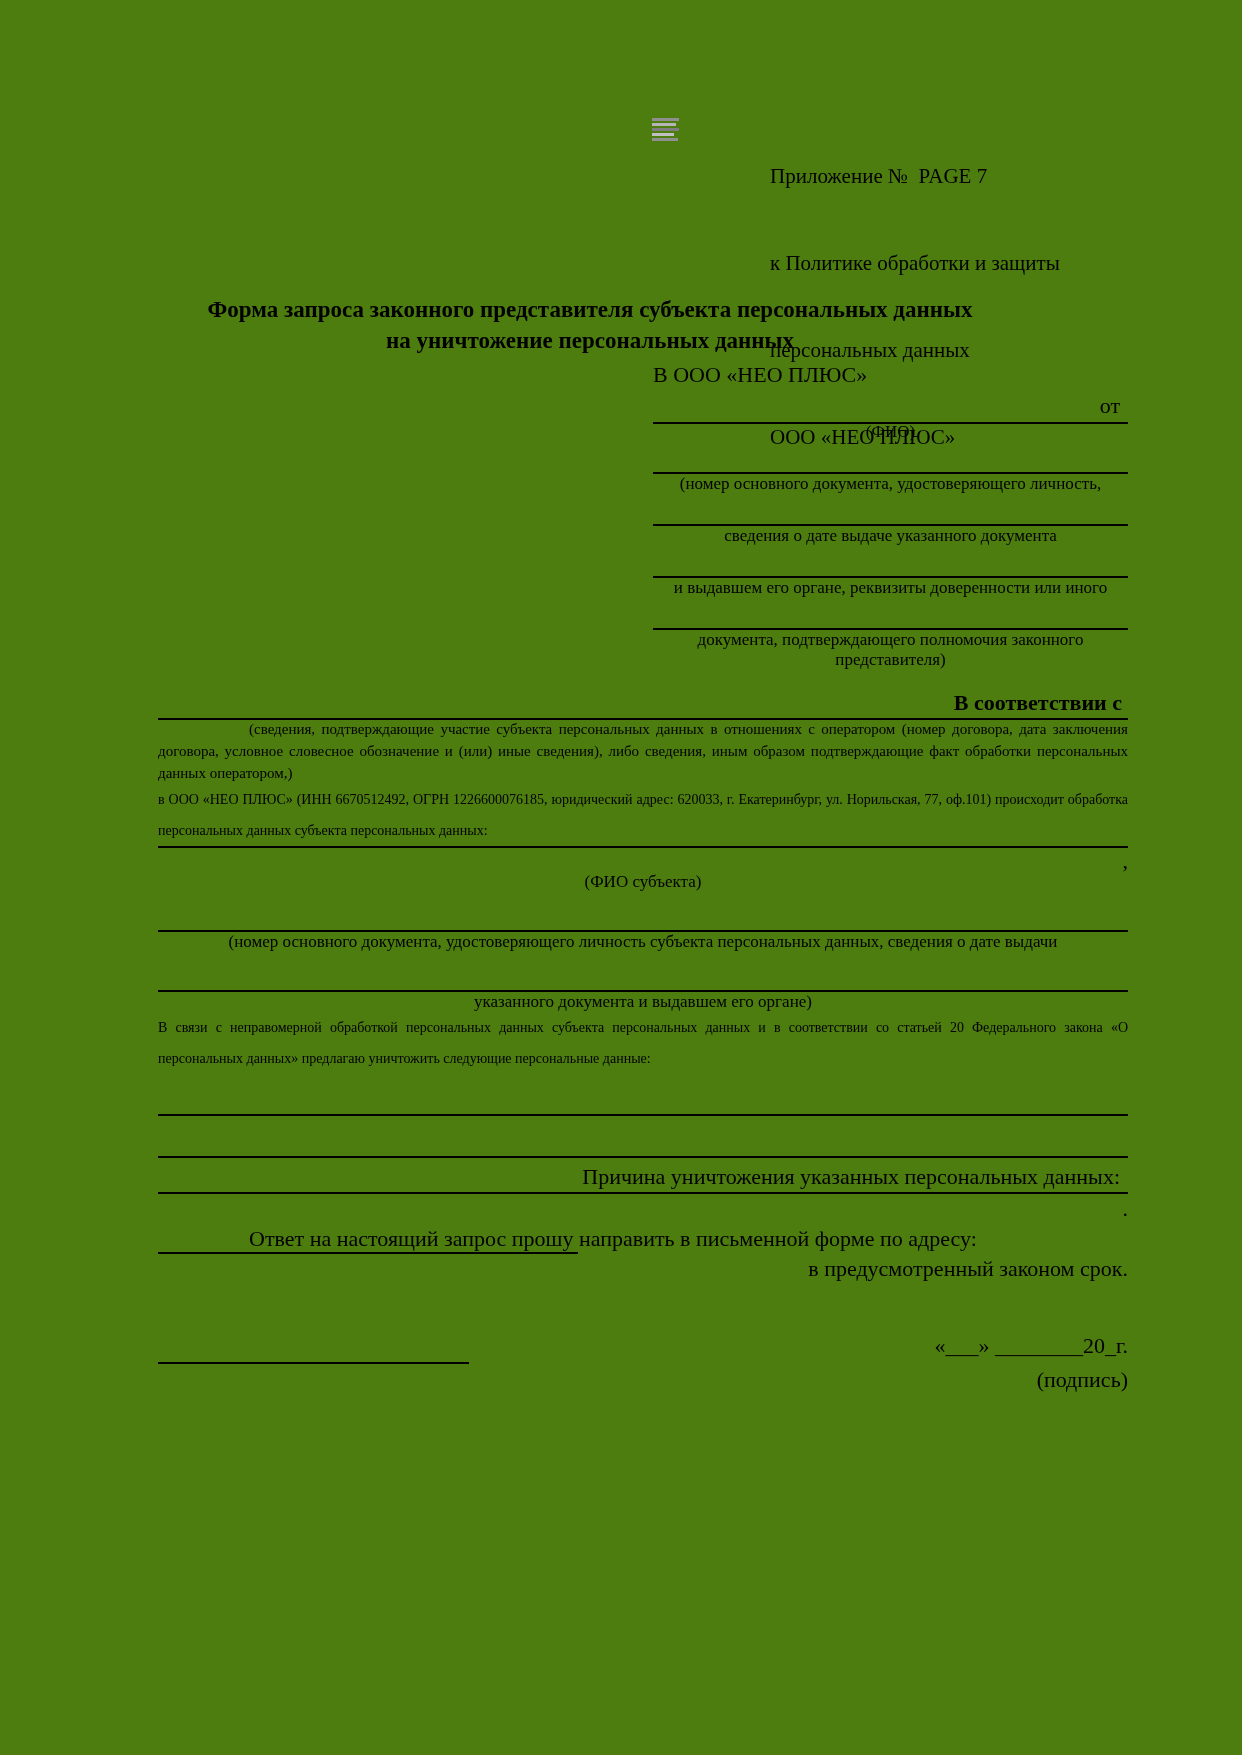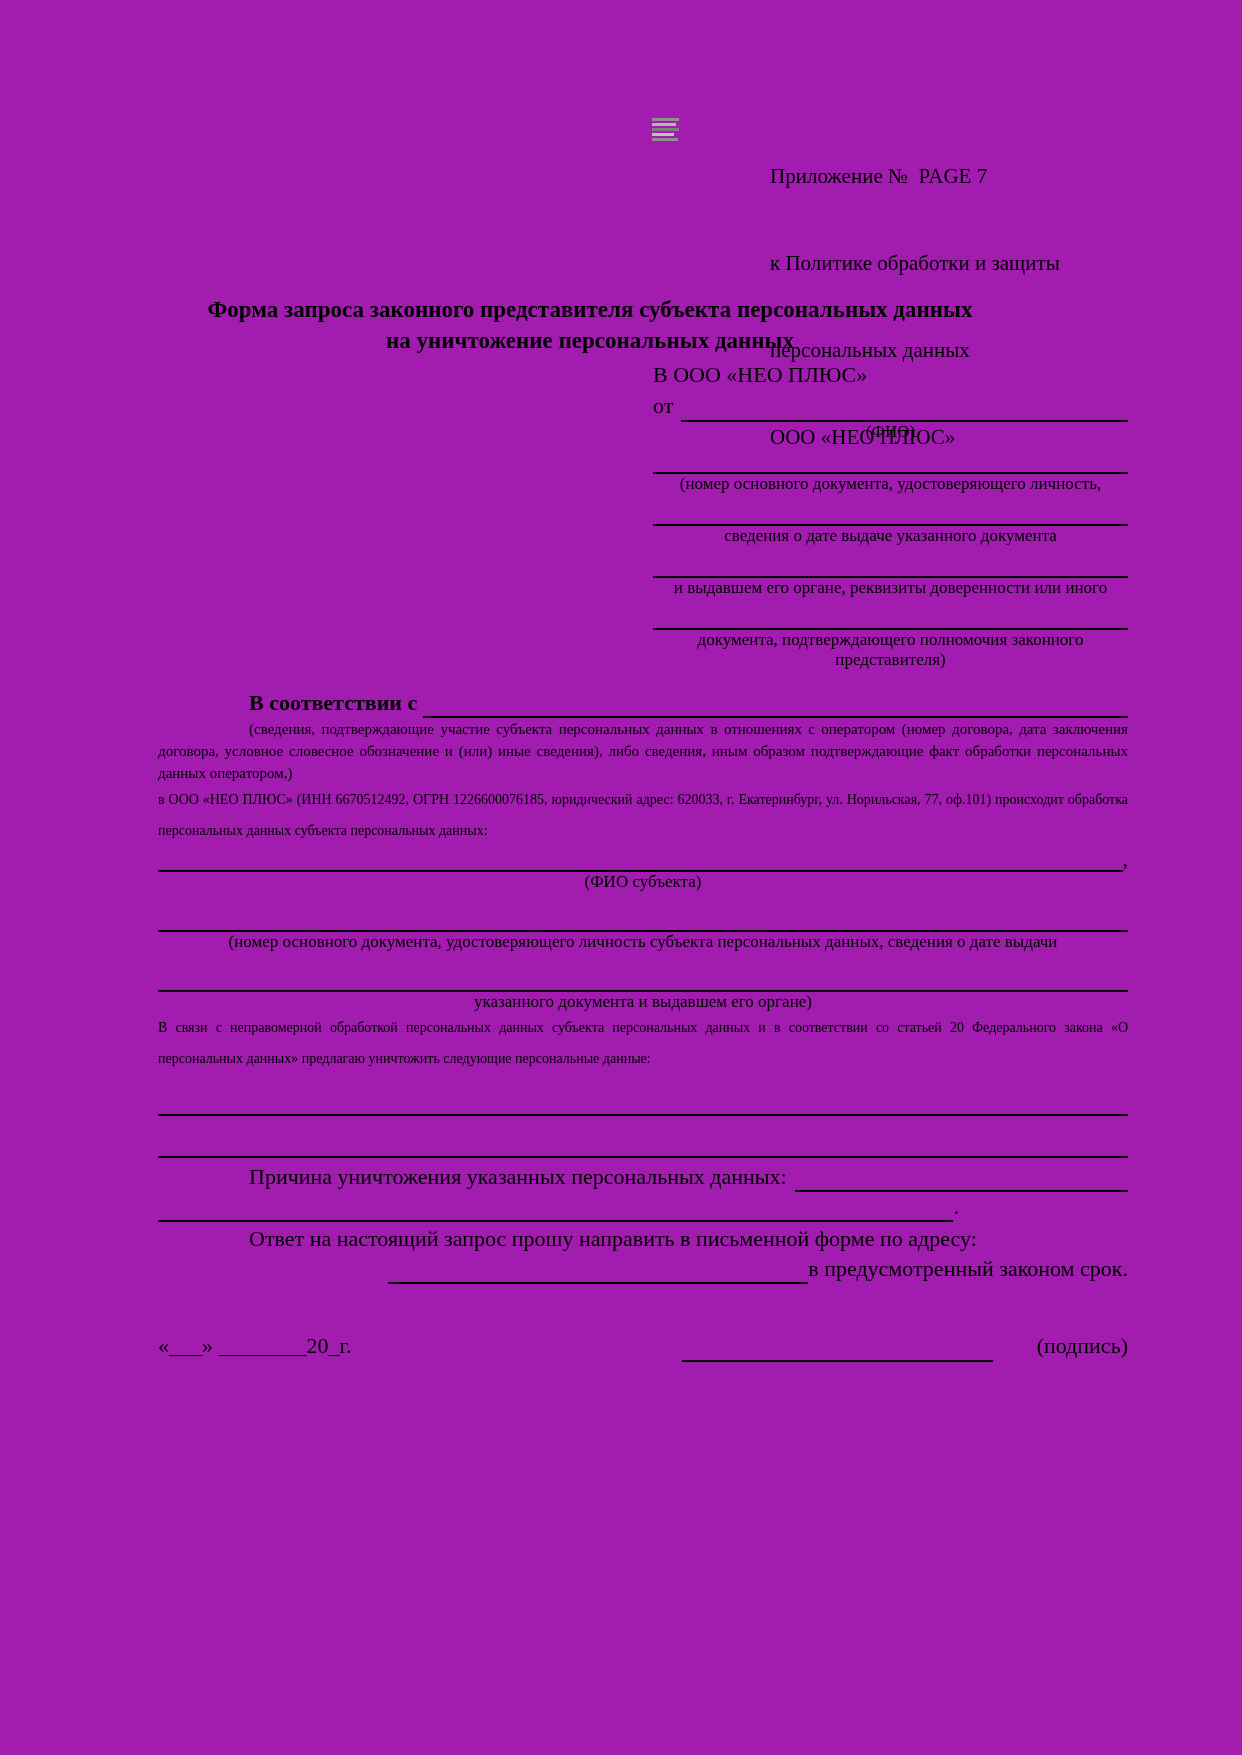--- a/index.html
+++ b/index.html
@@ -1,19 +1,19 @@
 <!DOCTYPE html>
 <html><head>
 <meta charset="utf-8">
 <style>
   html,body { margin:0; padding:0; background:#ffffff; }
   .page {
     position:relative;
     width:1242px; height:1755px;
-    background:#a21caf;
+    background:#4d7c0f;
     color:#000;
     font-family:"Liberation Serif","DejaVu Serif",serif;
     overflow:hidden;
   }
   
   .doc-icon { position:absolute; left:652px; top:118px; width:27px; height:25px; }
   .doc-icon i { display:block; height:3px; margin-bottom:2px; background:#8f8f8f; }
   .doc-icon i:nth-child(2){ background:#b5b5b5; width:24px; }
   .doc-icon i:nth-child(3){ background:#7d7d7d; width:27px; }
   .doc-icon i:nth-child(4){ background:#c0c0c0; width:22px; }
@@ -23,21 +23,21 @@
     position:absolute; left:770px; top:104px;
     font-size:21px; line-height:29px; white-space:pre-wrap;
   }
 
   .content { position:absolute; left:158px; top:294px; width:970px; }
 
   .title { width:864px; text-align:center; font-weight:bold; font-size:23px; line-height:31px; }
 
   .addr { margin-left:495px; width:475px; font-size:22px; margin-top:4px; }
   .addr .to { line-height:30px; }
-  .row { display:flex; align-items:flex-end; }
+  .row { display:flex; align-items:flex-end;flex-direction:column; }
   .fill { flex:1 1 auto; border-bottom:2px solid #000; align-self:stretch; }
   .from-row { height:32px; font-size:22px; }
   .from-row .lbl { padding-right:8px; line-height:32px; }
   .cap { font-size:17px; line-height:20px; text-align:center; }
   .blank { height:24px; border-bottom:2px solid #000; margin-top:6px; }
 
   .acc-row { margin-top:18px; height:30px; font-size:22px; }
   .acc-row .lbl { margin-left:91px; padding-right:6px; line-height:30px; white-space:nowrap;font-weight:bold; }
 
   .note { font-size:15px; line-height:22px; text-align:justify; text-indent:91px; }

